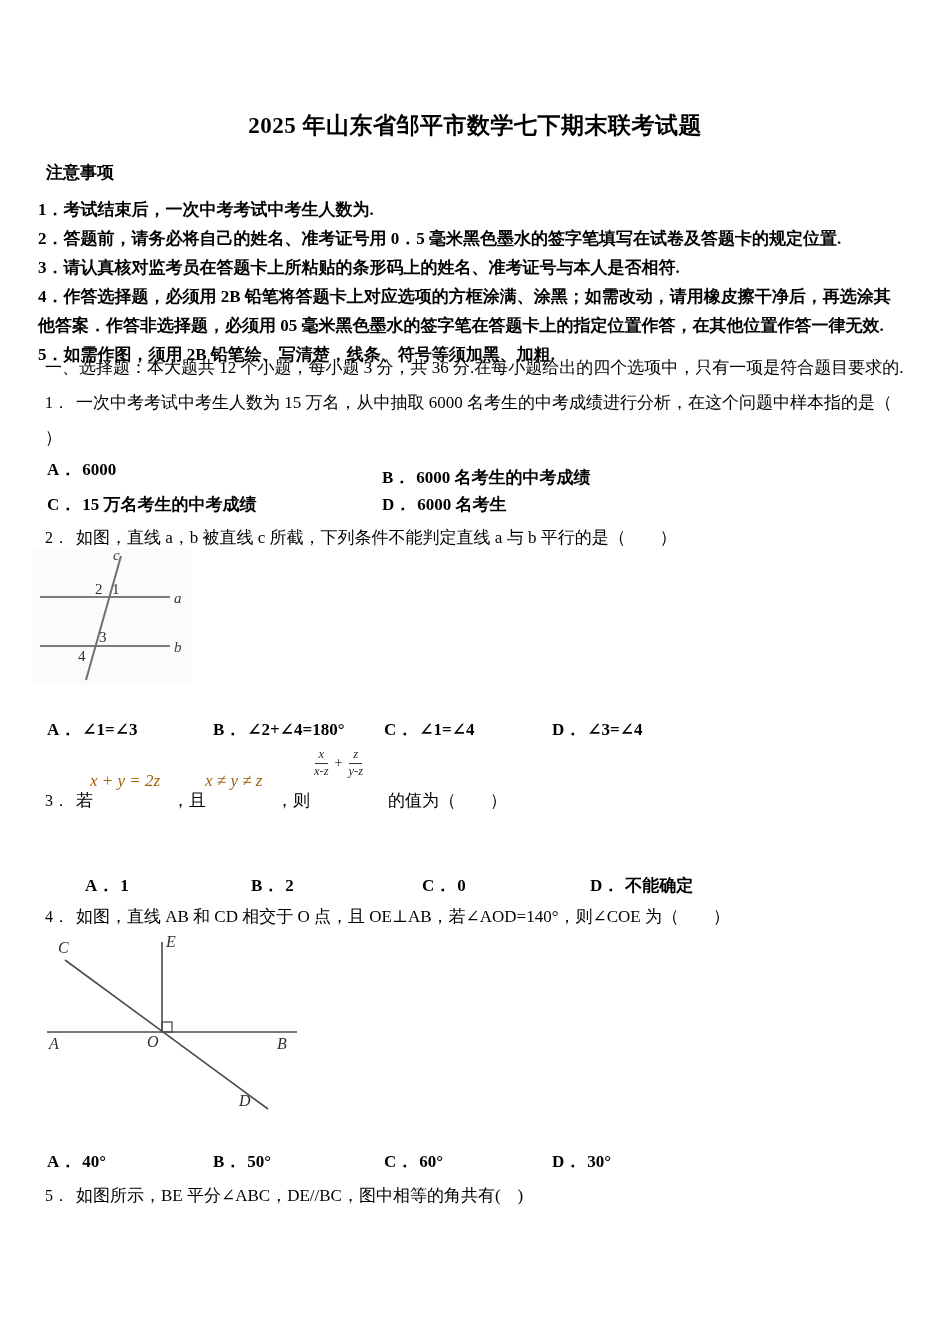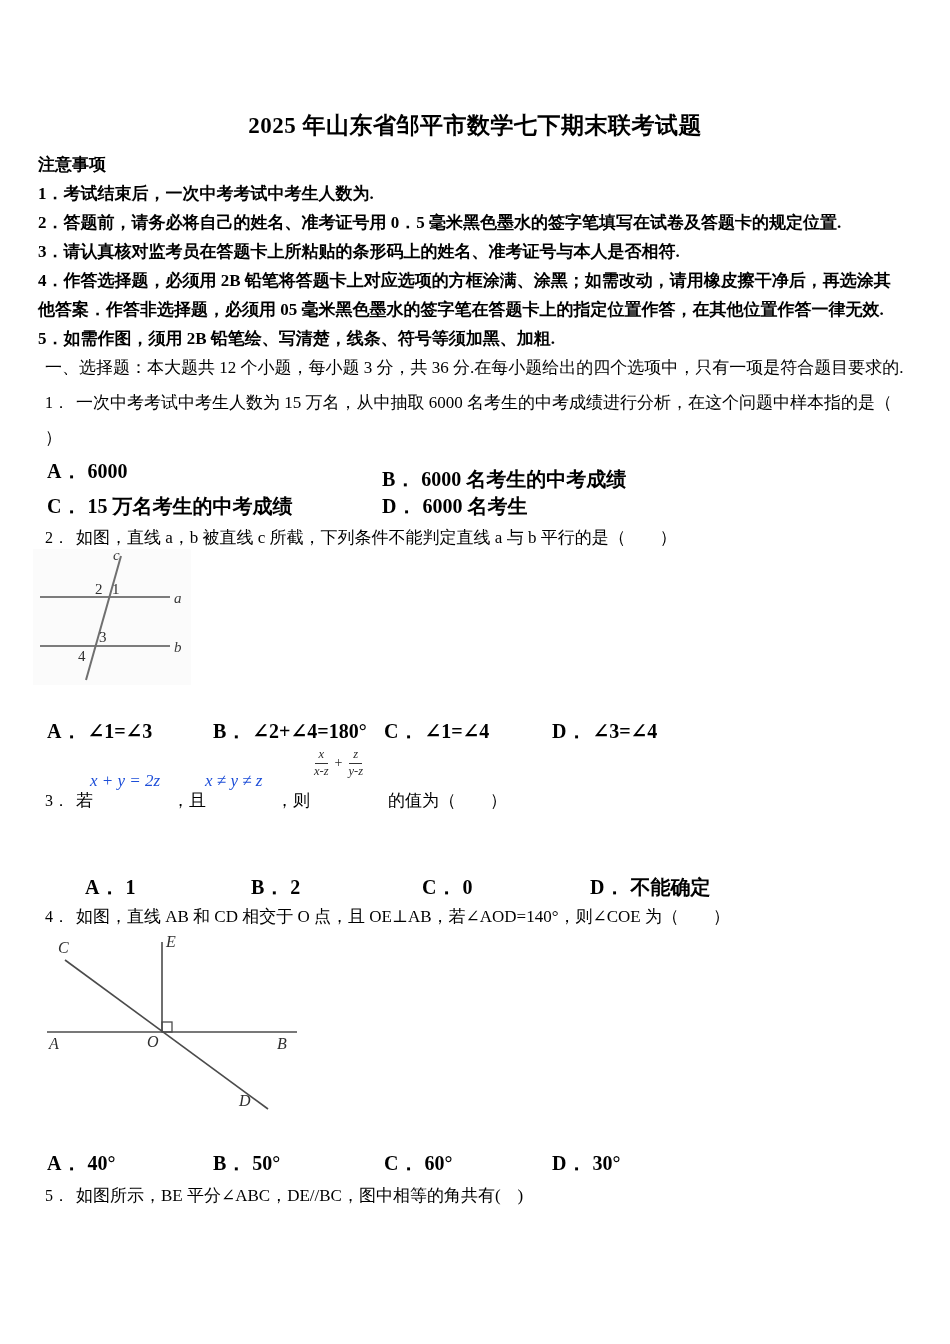--- a/index.html
+++ b/index.html
@@ -5,25 +5,25 @@
   html,body{margin:0;padding:0;background:#fff;}
   body{width:950px;height:1344px;font-family:"Liberation Serif","DejaVu Serif",serif;color:#000;}
   .page{position:relative;width:950px;height:1344px;overflow:hidden;background:#ffffff;}
   .title{position:absolute;top:110px;left:0;width:100%;text-align:center;
          font-size:23px;font-weight:700;margin:0;letter-spacing:.5px;}
   .line{position:absolute;font-size:17px;white-space:nowrap;}
   .bt{font-weight:400;}
   .qn{font-weight:400;font-size:16px;margin-right:7px;}
   .notes{position:absolute;top:150px;left:38px;width:862px;font-size:17px;
          font-weight:700;line-height:29px;}
-  .notes .nh{margin:0;}
+  .notes .nh{margin:8px;}
   .optrow{position:absolute;left:0;width:950px;height:22px;}
-  .opt{position:absolute;font-size:20px;font-weight:700;white-space:nowrap;}
+  .opt{position:absolute;font-size:17px;font-weight:700;white-space:nowrap;}
   .opt .ol{margin-right:6px;}
-  .math{font-style:italic;font-family:"Liberation Serif",serif;color:#1d4ed8;}
+  .math{font-style:italic;font-family:"Liberation Serif",serif;color:#a16207;}
   .m19{font-size:19px;}
   .fig{position:absolute;}
   .fig2bg{background:#fbfbfb;}
   svg text{font-family:"Liberation Serif","DejaVu Serif",serif;}
   .q3wrap{position:absolute;top:745px;left:0;width:950px;height:72px;}
   .q3wrap .piece{position:absolute;font-size:17px;white-space:nowrap;}
   .bigfrac{position:absolute;top:2px;left:312px;display:inline-flex;align-items:center;
            font-style:italic;color:#2a2a2a;}
   .frac{display:inline-flex;flex-direction:column;align-items:center;font-size:12.5px;line-height:1.25;}
   .frac .num{padding:0 4px;border-bottom:1px solid #333;}

